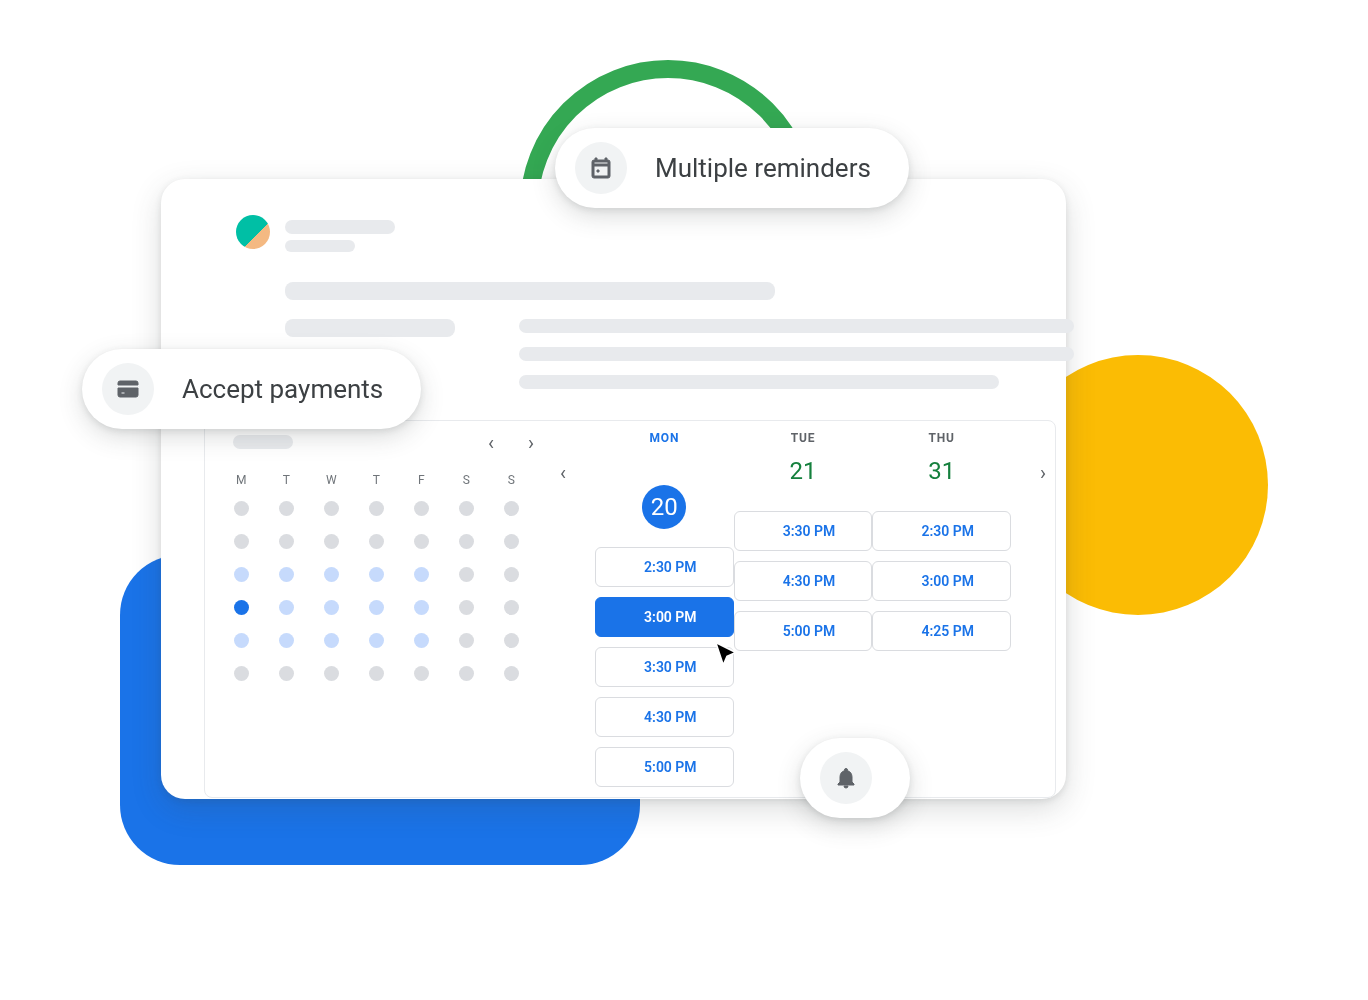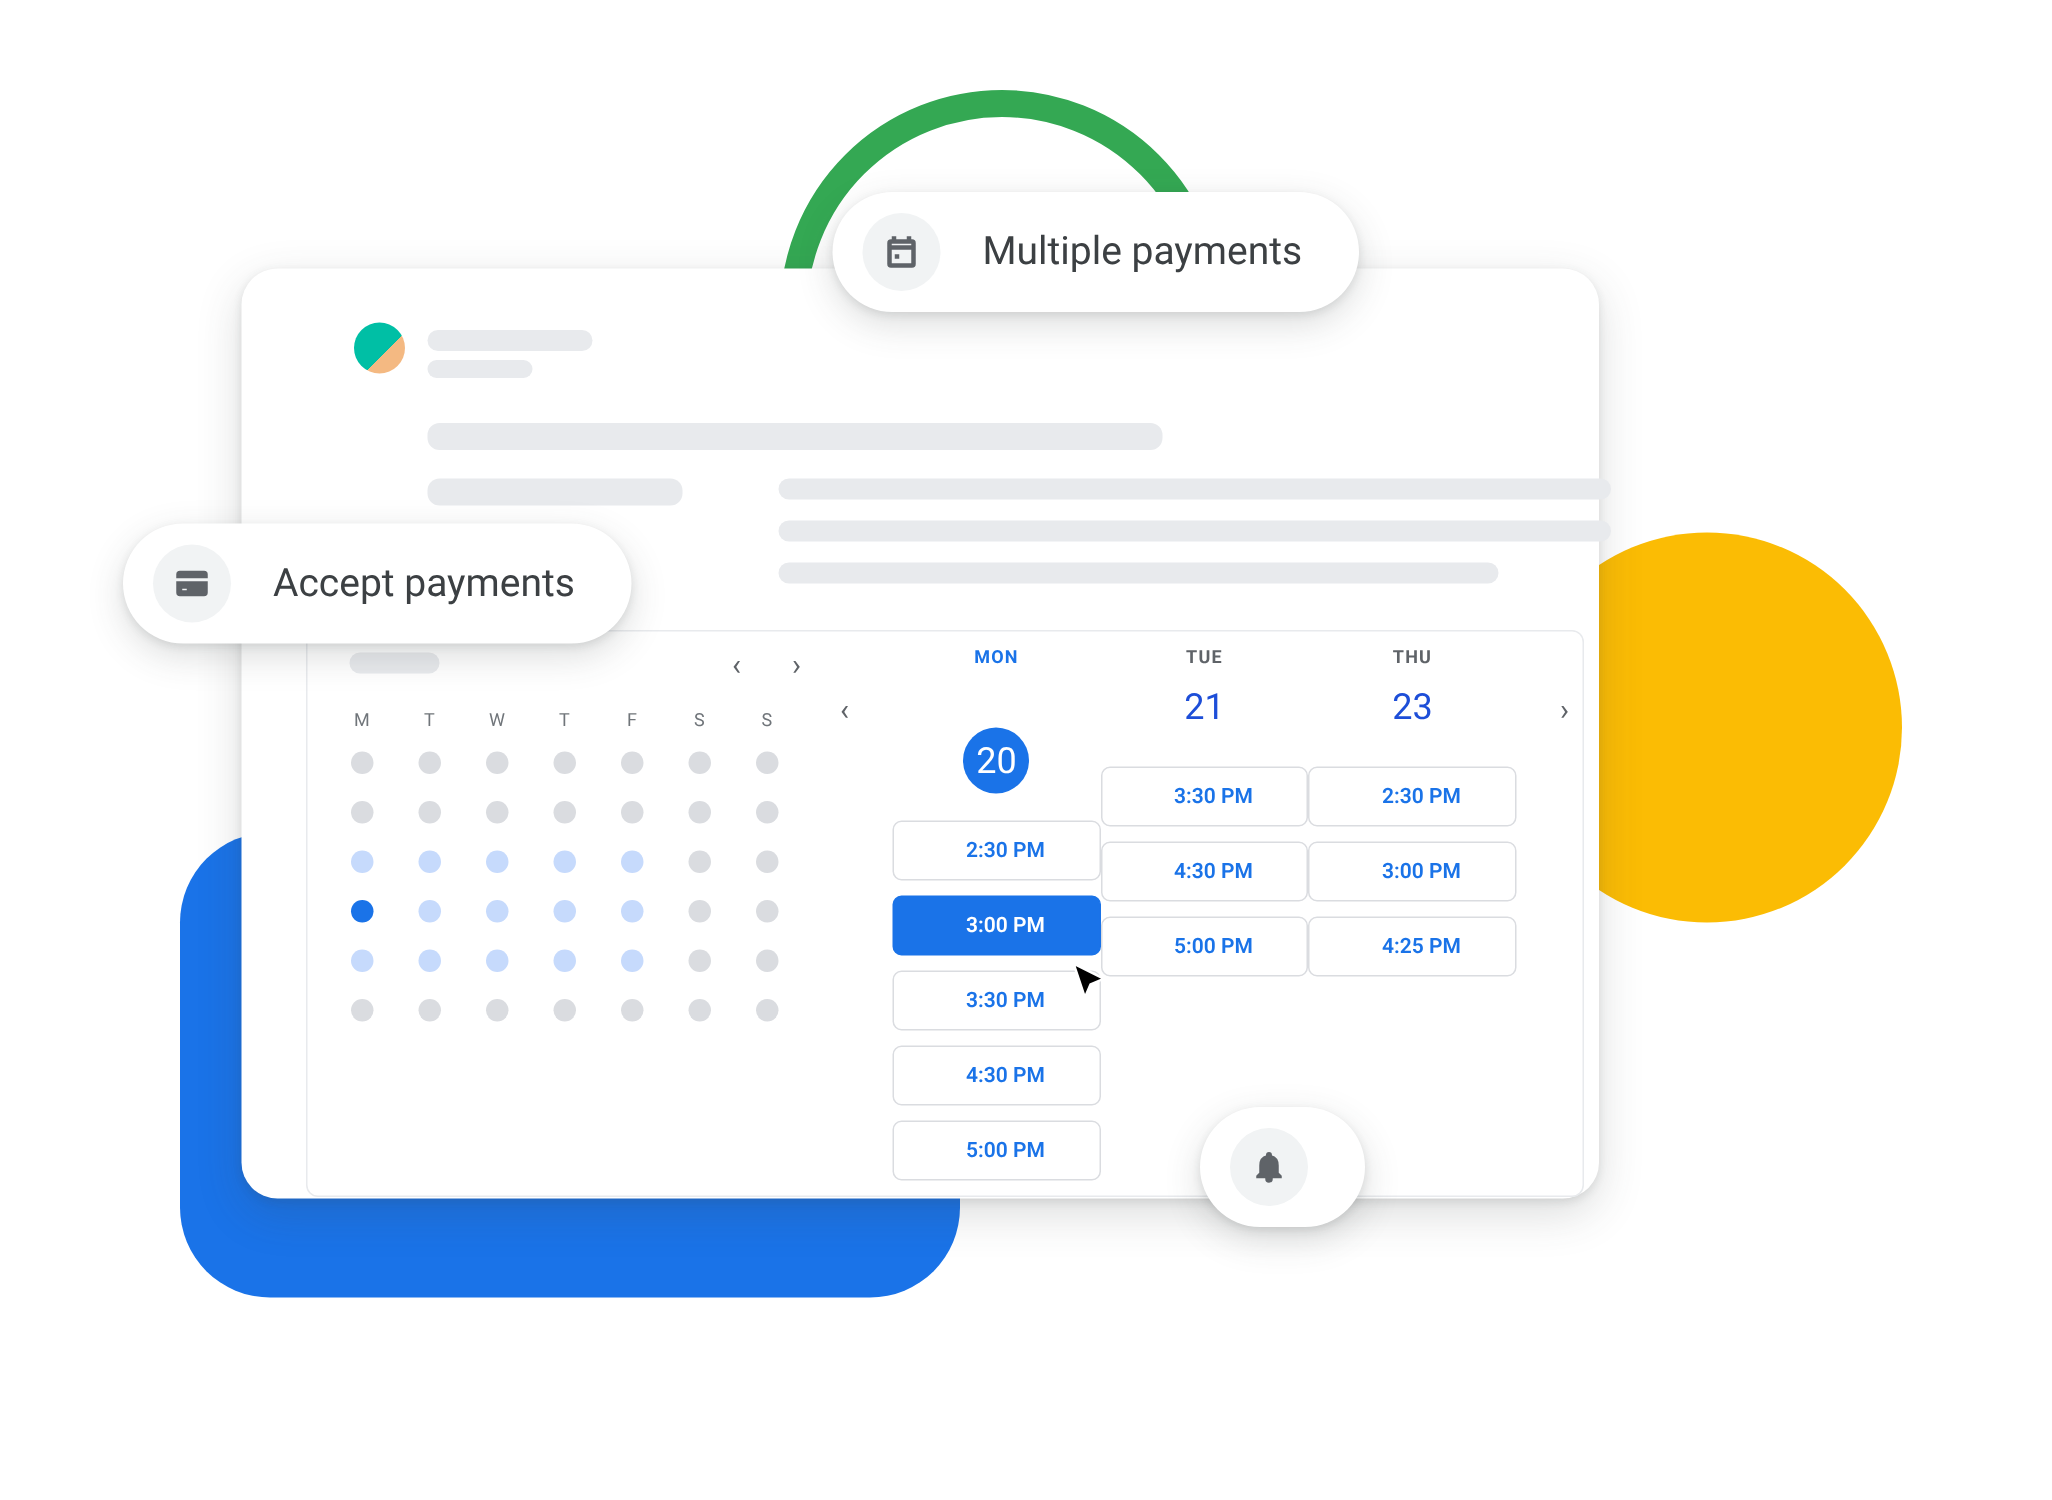--- a/index.html
+++ b/index.html
@@ -60,21 +60,21 @@
   .days { position:absolute; left:360px; top:10px; right:14px; bottom:0; }
   .day-nav-left  { position:absolute; left:-5px;  top:30px; color:#5f6368; font-size:20px; }
   .day-nav-right { position:absolute; right:-5px; top:30px; color:#5f6368; font-size:20px; }
   .cols { position:absolute; left:30px; right:30px; top:0; bottom:0;
           display:grid; grid-template-columns:repeat(3,1fr); }
   .col { display:flex; flex-direction:column; align-items:center; }
   .col .dow { font-size:12px; font-weight:700; letter-spacing:.8px;
               color:#5f6368; }
   .col.active .dow { color:#1a73e8; }
   .col .num { margin-top:4px; width:44px; height:44px; line-height:44px;
-              text-align:center; font-size:24px; color:#1d4ed8; }
+              text-align:center; font-size:24px; color:#15803d; }
   .col.active .num { background:#1a73e8; color:#fff; border-radius:50%;margin-top:40px; }
   .slots { margin-top:18px; width:100%; display:flex; flex-direction:column; gap:10px; }
   .slot { height:38px; line-height:38px; text-align:center;
           border:1px solid #dadce0; border-radius:6px;
           color:#1a73e8; font-size:14px; font-weight:600; background:#fff;padding-left:12px; }
   .slot.selected { background:#1a73e8; color:#fff; border-color:#1a73e8; }
 
   
   .cursor { position:absolute; width:30px; height:30px; z-index:5; pointer-events:none; }
 
@@ -193,40 +193,40 @@
               <div class="dow">TUE</div>
               <div class="num">21</div>
               <div class="slots">
                 <div class="slot">3:30 PM</div>
                 <div class="slot">4:30 PM</div>
                 <div class="slot">5:00 PM</div>
               </div>
             </div>
             <div class="col">
               <div class="dow">THU</div>
-              <div class="num">23</div>
+              <div class="num">31</div>
               <div class="slots">
                 <div class="slot">2:30 PM</div>
                 <div class="slot">3:00 PM</div>
                 <div class="slot">4:25 PM</div>
               </div>
             </div>
           </div>
       </div>
 
     </div>
   </div>
 
   <div class="chip chip-sched">
     <span class="ico">
       <svg viewBox="0 0 24 24">
           <path d="M19 4h-1V2h-2v2H8V2H6v2H5a2 2 0 0 0-2 2v14a2 2 0 0 0 2 2h14a2 2 0 0 0 2-2V6a2 2 0 0 0-2-2zm0 16H5V10h14v10zM5 8V6h14v2H5zm3 6h2v2H8v-2z"></path>
         </svg>
     </span>
-    <span class="lbl">Multiple payments</span>
+    <span class="lbl">Multiple reminders</span>
   </div>
 
   <div class="chip chip-pay">
     <span class="ico">
       <svg viewBox="0 0 24 24">
           <path d="M20 4H4a2 2 0 0 0-2 2v2h20V6a2 2 0 0 0-2-2zM2 18a2 2 0 0 0 2 2h16a2 2 0 0 0 2-2v-7H2v7zm3-3h4v2H5v-2z"></path>
         </svg>
     </span>
     <span class="lbl">Accept payments</span>
   </div>

